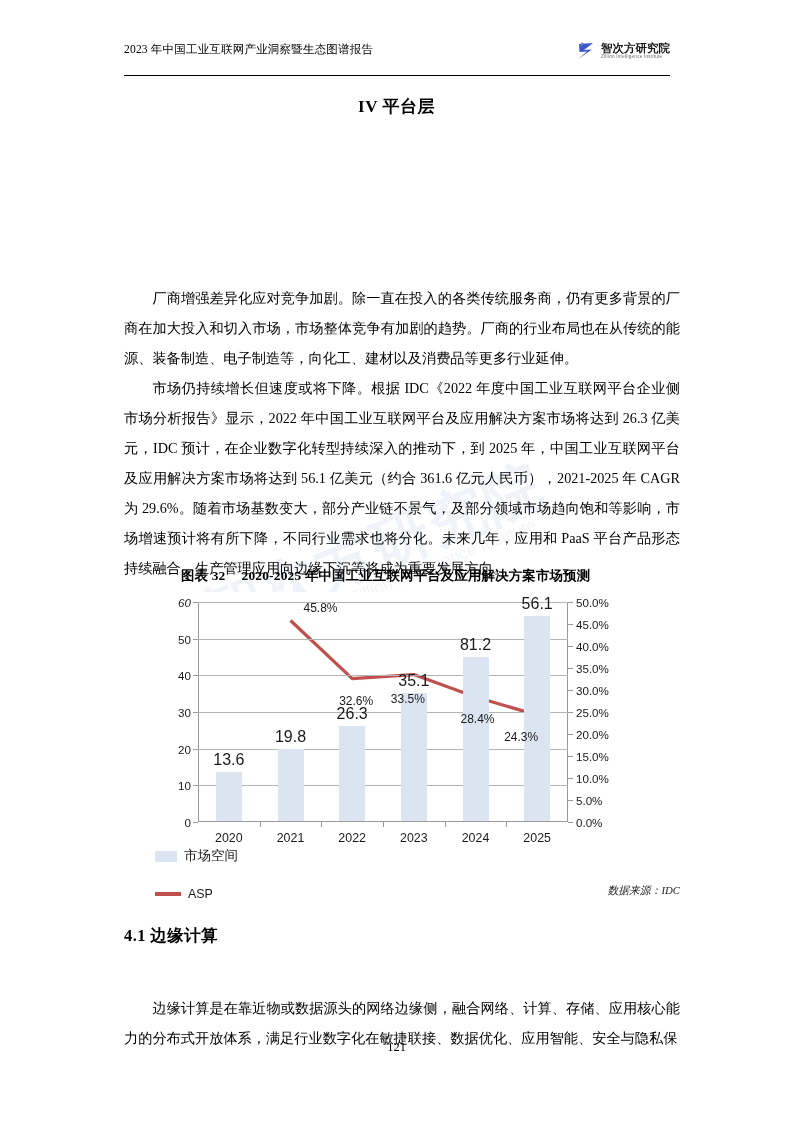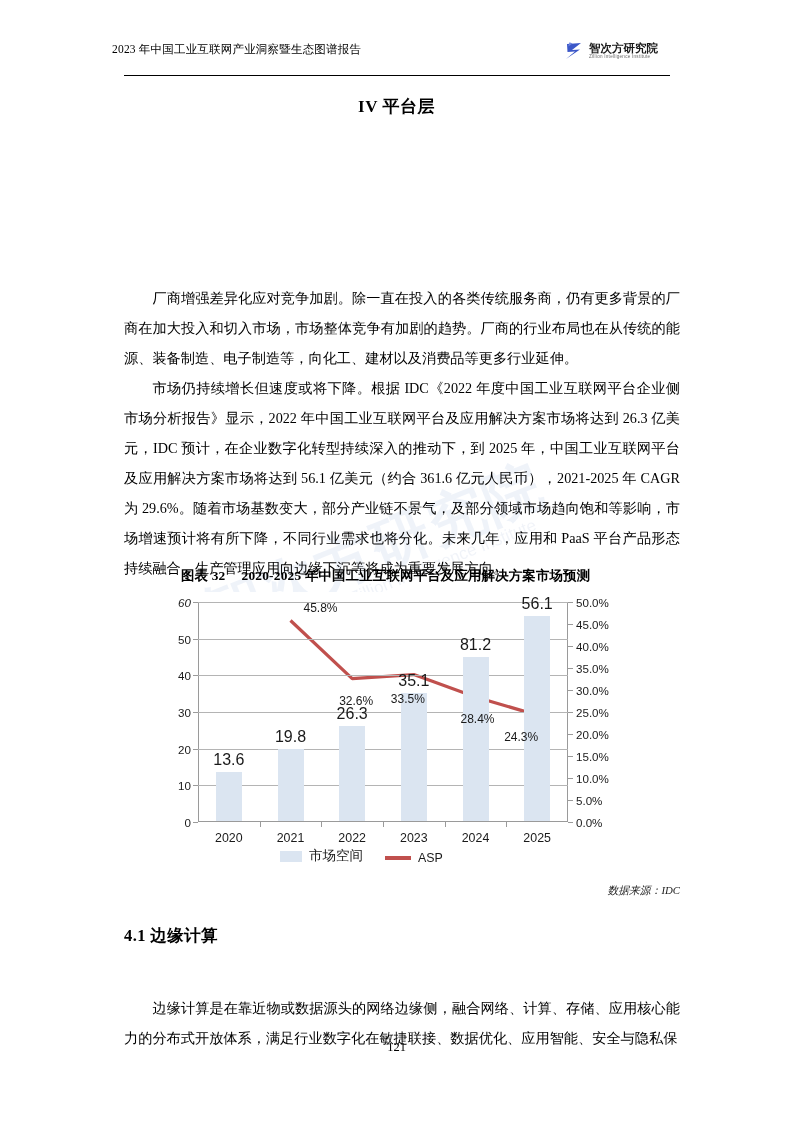--- a/index.html
+++ b/index.html
@@ -47,21 +47,21 @@
     top: 106px;
     font-size: 17px;
     color: #a8b9d8;
     white-space: nowrap;
     font-family: "Liberation Sans", sans-serif;
   }
 
   
   .header {
     position: absolute;
-    left: 112px;
+    left: 124px;
     top: 36px;
     width: 546px;
     height: 40px;
   }
   .header-title {
     position: absolute;
     left: 0;
     top: 6px;
     font-size: 11.5px;
     letter-spacing: 0.2px;
@@ -304,22 +304,23 @@
     overflow: visible;
   }
 
   .legend {
     position: absolute;
     left: 0;
     top: 255px;
     width: 413px;
     display: flex;
     justify-content: center;
-    align-items: flex-end;
+    align-items: flex-start;
     gap: 22px;
+    flex-direction: column;
   }
   .legend-item {
     display: flex;
     align-items: center;
     gap: 7px;
   }
   .legend-swatch-bar {
     width: 22px;
     height: 11px;
     background: #dbe5f1;

